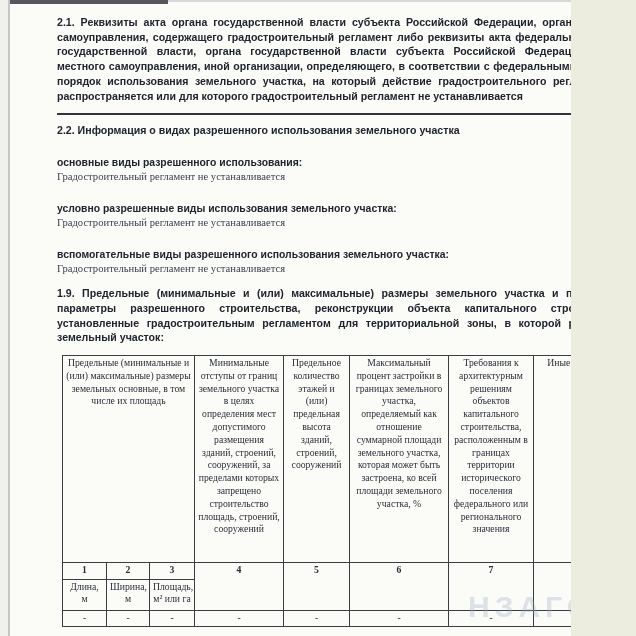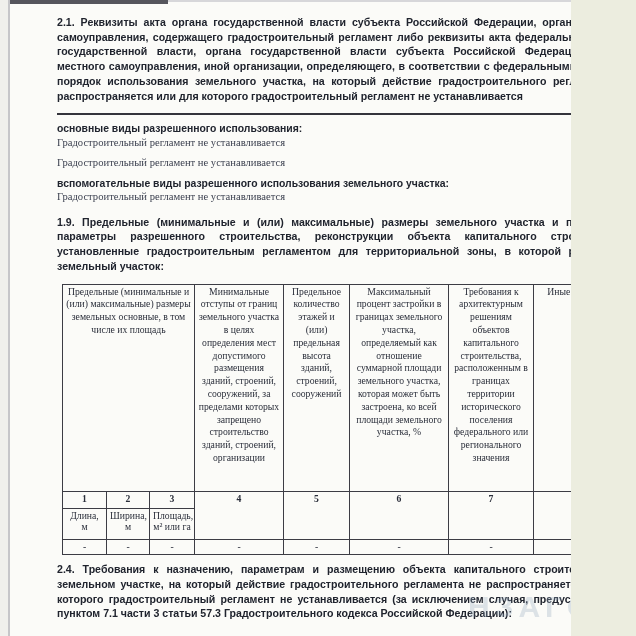--- a/index.html
+++ b/index.html
@@ -18,21 +18,21 @@
 
   .para-bold{
     font-weight:bold;font-size:10.6px;line-height:14.7px;
     text-align:justify;margin:0;color:#20242e;
   }
   .p21{margin-top:15px;}
   .decision{margin-top:6px;}
   .divider{border:none;border-top:2px solid #34343c;margin:10px 0 0 0;width:575px;}
   .h22{margin-top:9px;font-weight:bold;font-size:10.6px;line-height:13px;text-align:left;}
 
-  .use-block{margin-top:8px;}
+  .use-block{margin-top:20px;}
   .use-label{font-weight:bold;font-size:10.4px;line-height:12.5px;margin:0;}
   .use-value{
     font-family:"Liberation Serif",serif;font-weight:normal;
     font-size:10.6px;line-height:12.5px;margin:1px 0 0 0;color:#3c4150;
   }
   .p23{margin-top:11px;}
 
   table.params{
     margin-top:10px;margin-left:5px;
     border-collapse:collapse;table-layout:fixed;width:568px;
@@ -67,26 +67,28 @@
   <div class="top-crop-bar-dark"></div>
   <div class="top-crop-bar-light"></div>
 
   <div class="content">
 
     <p class="para-bold p21">2.1. Реквизиты акта органа государственной власти субъекта Российской Федерации, органа местного самоуправления, содержащего градостроительный регламент либо реквизиты акта федерального органа государственной власти, органа государственной власти субъекта Российской Федерации, органа местного самоуправления, иной организации, определяющего, в соответствии с федеральными законами, порядок использования земельного участка, на который действие градостроительного регламента не распространяется или для которого градостроительный регламент не устанавливается</p>
 
 
     <hr class="divider">
 
+    <div class="h22">2.2. Информация о видах разрешенного использования земельного участка</div>
 
     <div class="use-block">
       <p class="use-label">основные виды разрешенного использования:</p>
       <p class="use-value">Градостроительный регламент не устанавливается</p>
     </div>
     <div class="use-block">
+      <p class="use-label">условно разрешенные виды использования земельного участка:</p>
       <p class="use-value">Градостроительный регламент не устанавливается</p>
     </div>
     <div class="use-block">
       <p class="use-label">вспомогательные виды разрешенного использования земельного участка:</p>
       <p class="use-value">Градостроительный регламент не устанавливается</p>
     </div>
 
     <p class="para-bold p23">1.9. Предельные (минимальные и (или) максимальные) размеры земельного участка и предельные параметры разрешенного строительства, реконструкции объекта капитального строительства, установленные градостроительным регламентом для территориальной зоны, в которой расположен земельный участок:</p>
 
     <table class="params">
@@ -96,21 +98,21 @@
           <col style="width:45px">
         <col style="width:89px">
           <col style="width:66px">
           <col style="width:99px">
         <col style="width:85px">
           <col style="width:97px">
       </colgroup>
       <tbody>
           <tr>
         <td class="hdr" colspan="3">Предельные (минимальные и (или) максимальные) размеры земельных основные, в том числе их площадь</td>
-        <td class="hdr">Минимальные отступы от границ земельного участка в целях определения мест допустимого размещения зданий, строений, сооружений, за пределами которых запрещено строительство зданий, строений, организации</td>
+        <td class="hdr">Минимальные отступы от границ земельного участка в целях определения мест допустимого размещения зданий, строений, сооружений, за пределами которых запрещено строительство площадь, строений, сооружений</td>
         <td class="hdr">Предельное количество этажей и (или) предельная высота зданий, строений, сооружений</td>
         <td class="hdr">Максимальный процент застройки в границах земельного участка, определяемый как отношение суммарной площади земельного участка, которая может быть застроена, ко всей площади земельного участка, %</td>
         <td class="hdr">Требования к архитектурным решениям объектов капитального строительства, расположенным в границах территории исторического поселения федерального или регионального значения</td>
         <td class="hdr">Иные запрещено</td>
       </tr>
       <tr>
         <td class="numcell">1</td>
         <td class="numcell">2</td>
         <td class="numcell">3</td>
         <td class="numcell" rowspan="2">4</td>

